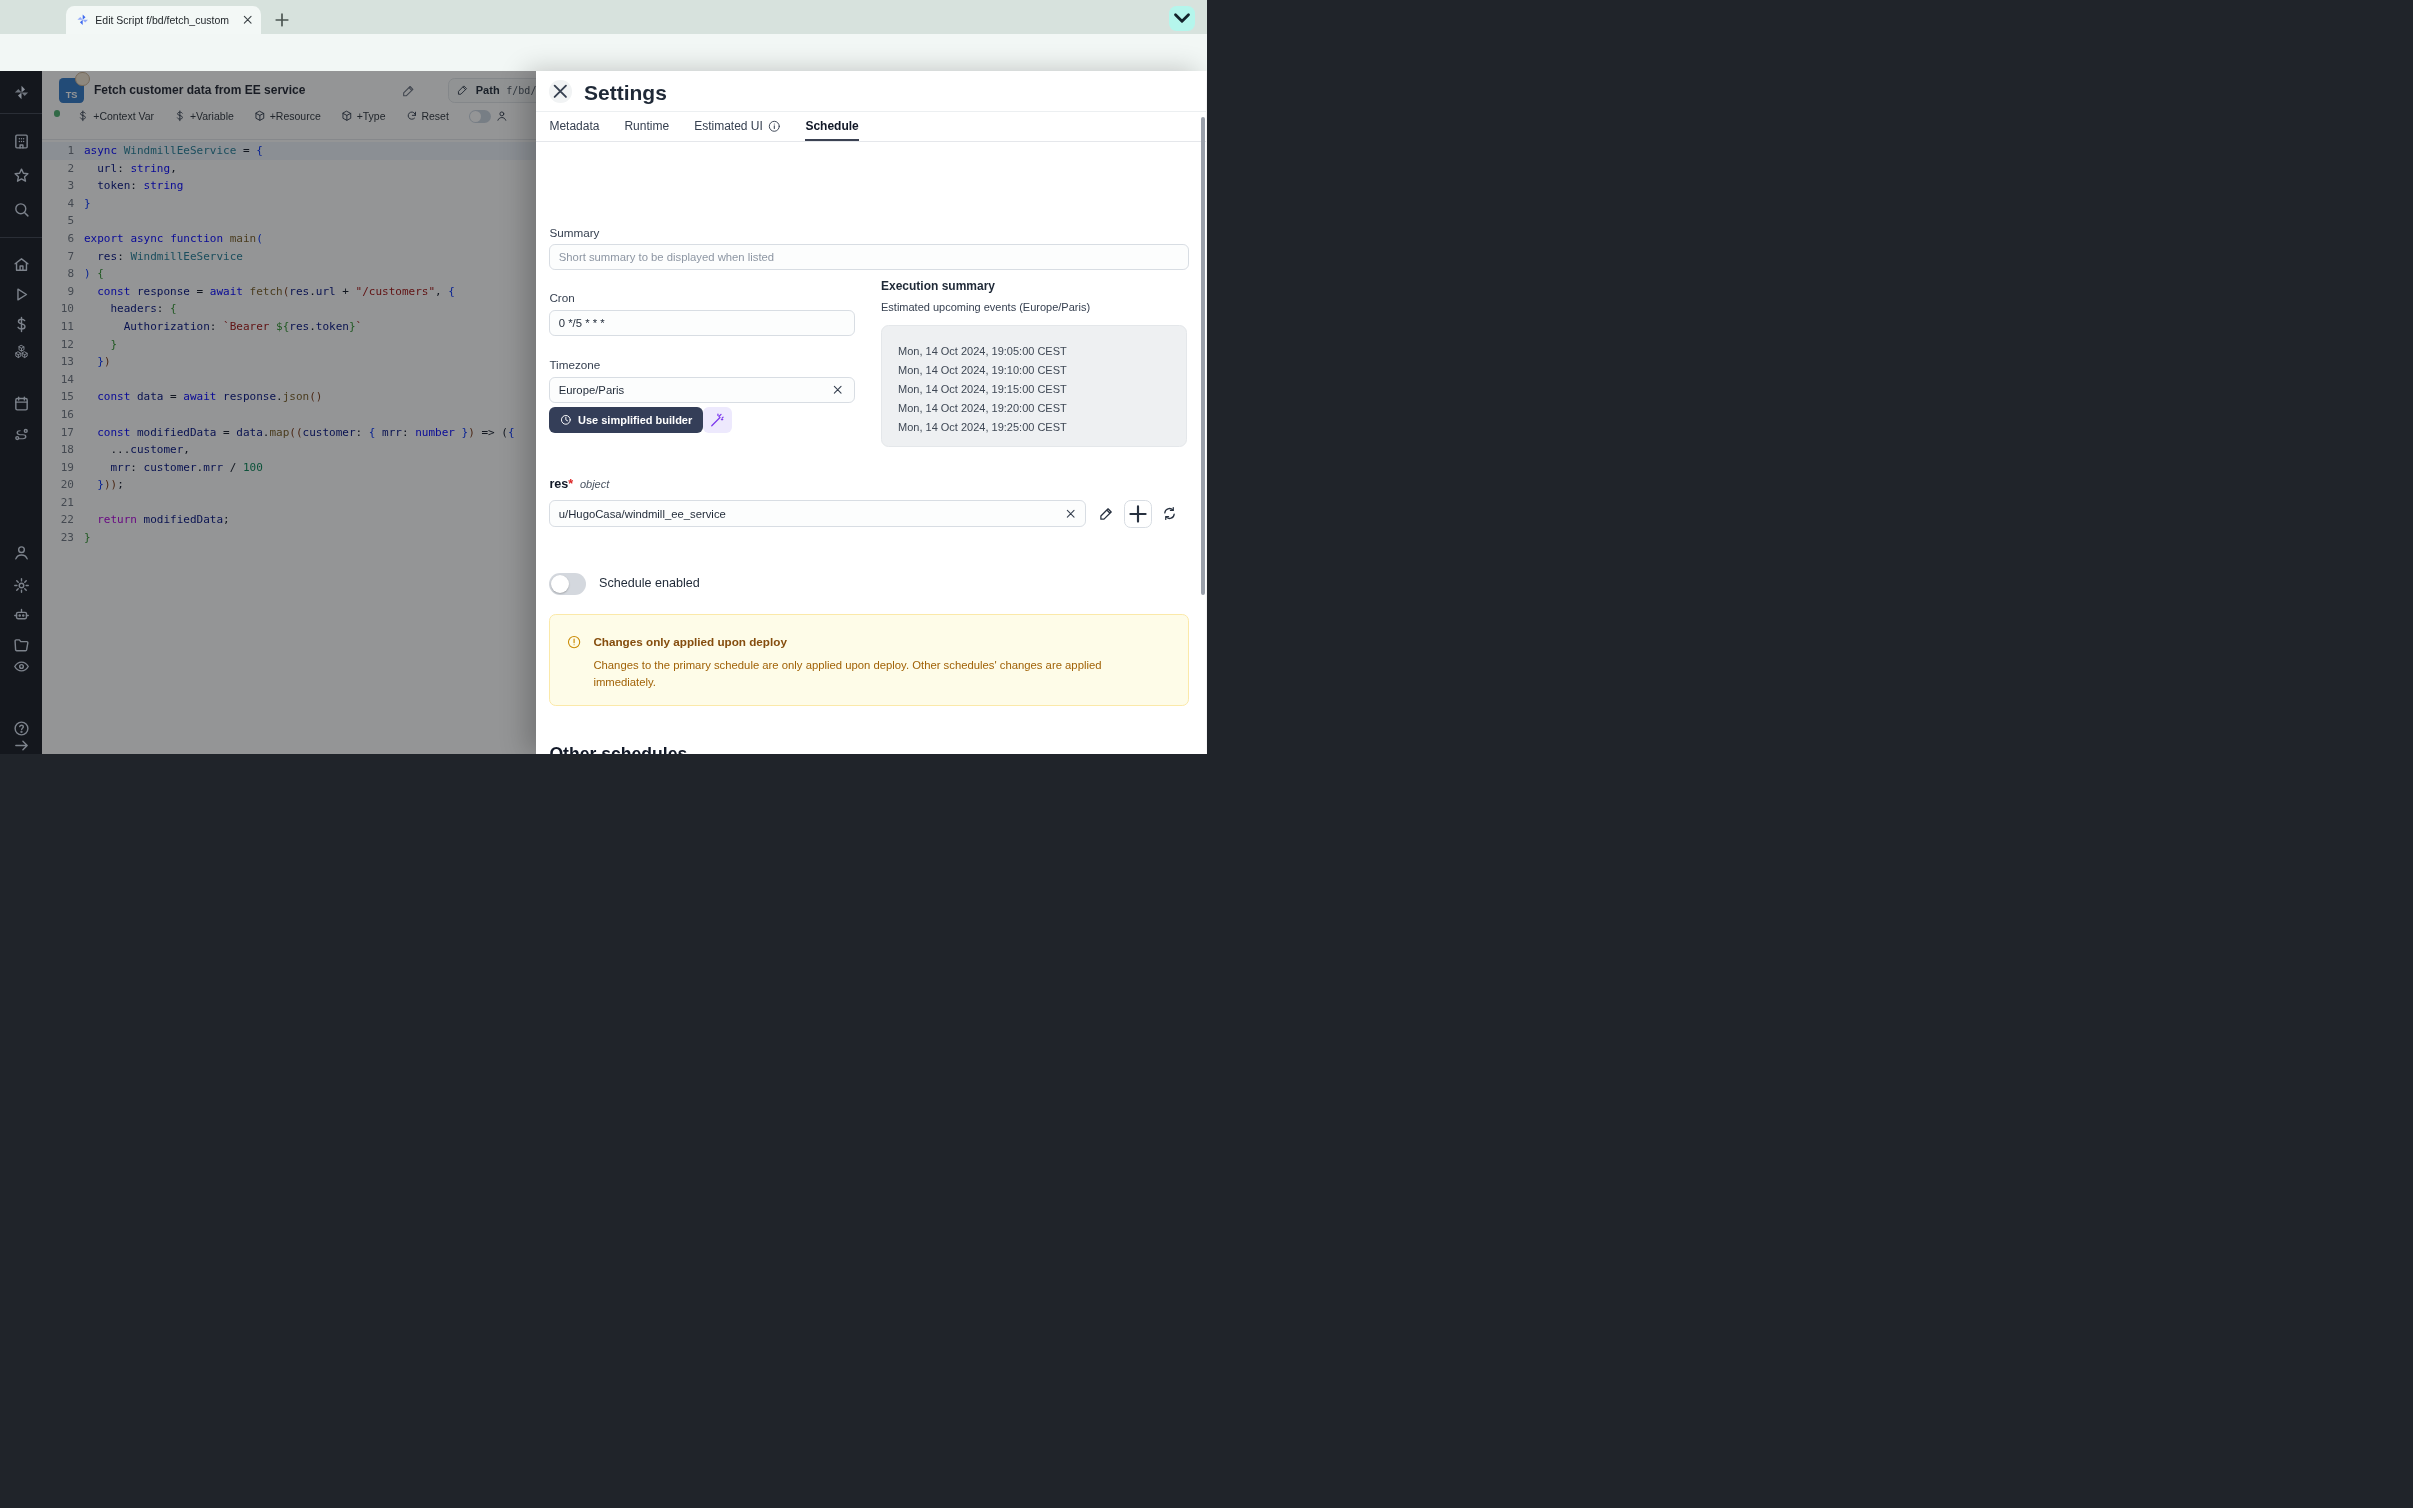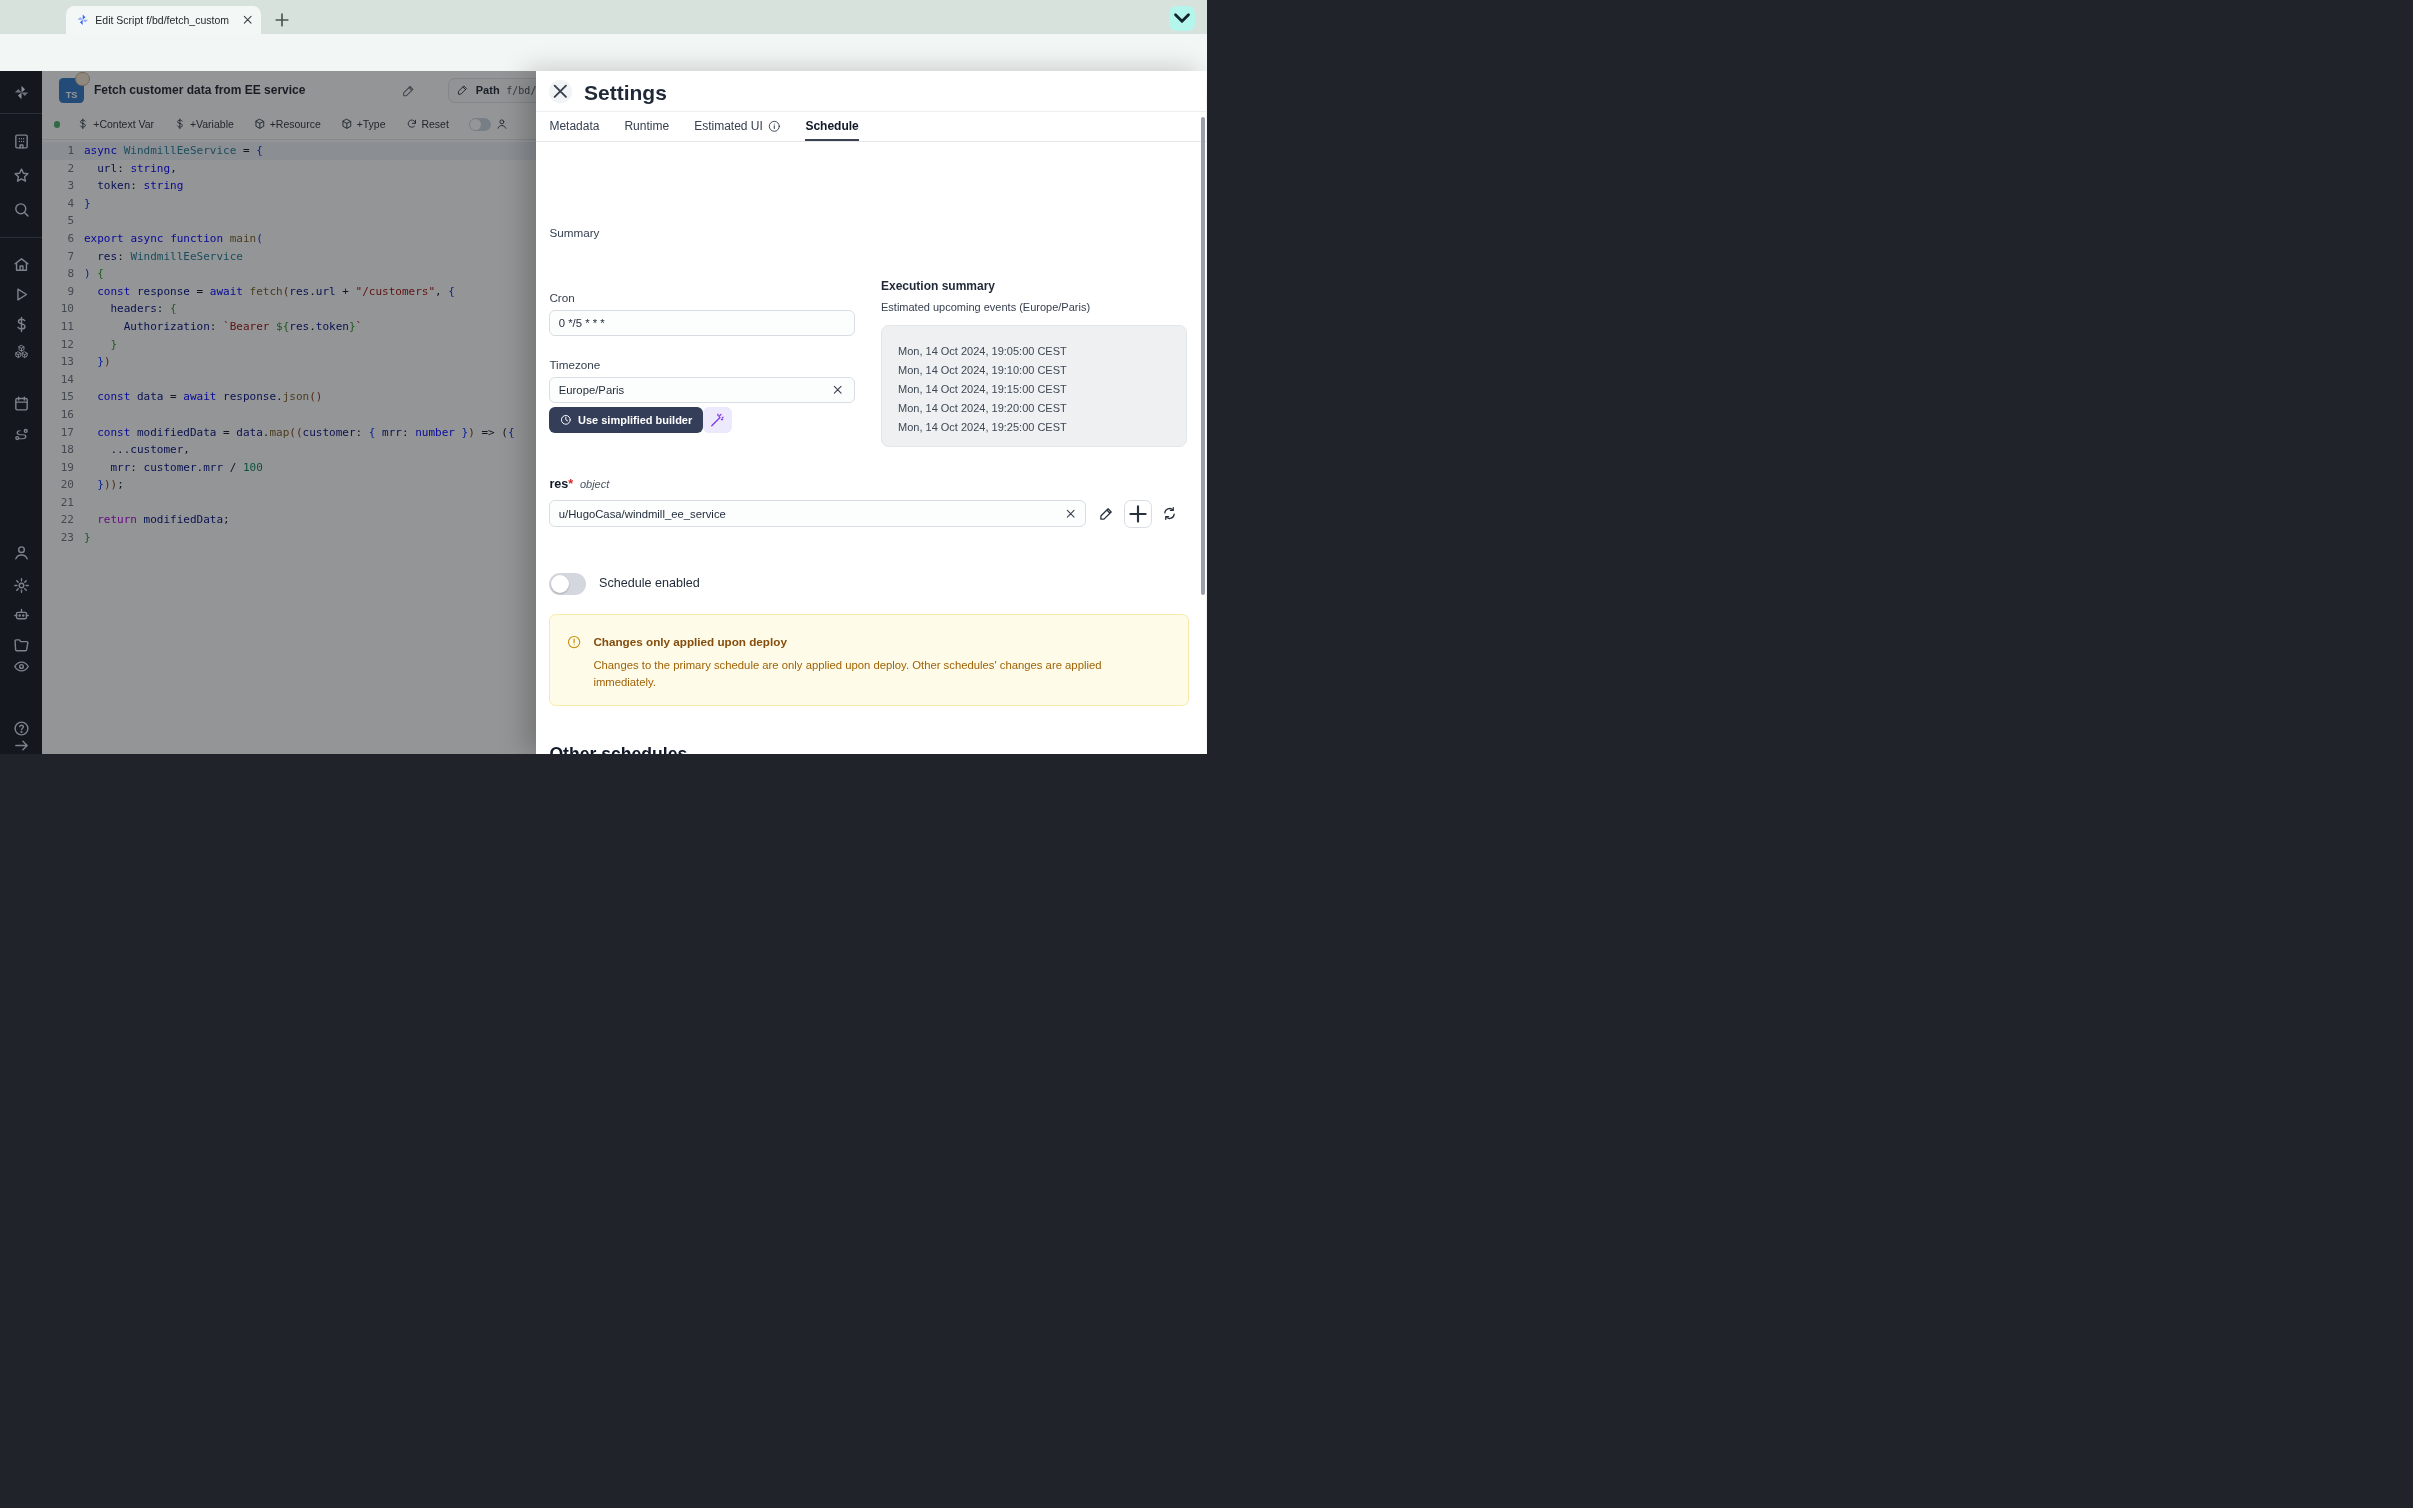--- a/index.html
+++ b/index.html
@@ -39,21 +39,21 @@
   .emoji-badge{position:absolute;left:33px;top:0.8px;width:12.6px;height:12.6px;border-radius:50%;background:#f4e7d4;border:0.8px solid #c9b193;}
   .script-title{position:absolute;left:52px;top:11.7px;font-size:12px;font-weight:bold;color:#1f2430;}
   .hdr-pencil{position:absolute;left:360px;top:12.6px;width:13.4px;height:13.4px;color:#6b7280;}
   .path-chip{position:absolute;left:406px;top:6.7px;width:193px;height:25px;border:0.8px solid #e2e6ea;background:#fafcfb;
        border-radius:6.7px;display:flex;align-items:center;padding:0 8.4px;box-sizing:border-box;gap:6.7px;}
   .path-chip .lbl{font-size:11px;font-weight:bold;color:#1f2937;}
   .path-chip .val{font-family:"DejaVu Sans Mono",monospace;font-size:10px;color:#4b5563;white-space:nowrap;}
   .path-chip .ic{width:11.7px;height:11.7px;color:#374151;flex:0 0 auto;}
   
   .ed-toolbar{position:absolute;left:0;top:39px;width:494px;height:28.5px;border-bottom:0.8px solid #e5e7eb;
-       display:flex;align-items:center;background:#fff;}
+       display:flex;align-items:flex-start;background:#fff;}
   .gdot{width:6.7px;height:6.7px;border-radius:50%;background:#4caf6e;margin:0 17px 0 11.7px;flex:0 0 auto;}
   .ed-item{display:flex;align-items:center;gap:4.2px;font-size:10.5px;color:#2f363e;margin-right:20px;white-space:nowrap;}
   .ed-item .ic{width:11.7px;height:11.7px;color:#374151;}
   .mini-toggle{width:22px;height:12.6px;border-radius:6.7px;background:#cbd5e1;position:relative;flex:0 0 auto;margin-right:5px;}
   .mini-toggle::after{content:"";position:absolute;left:0.8px;top:0.8px;width:11px;height:11px;border-radius:50%;background:#fff;}
   
   .code{position:absolute;left:0;top:71px;width:494px;font-family:"DejaVu Sans Mono",monospace;font-size:11px;line-height:17.6px;}
   .cl{display:flex;height:17.6px;white-space:pre;}
   .cl.cur{background:#eef4fb;}
   .ln{width:32px;text-align:right;color:#6e7681;flex:0 0 auto;padding-right:10px;}
@@ -471,20 +471,21 @@
               </svg>
             </span>
           </div>
           <div class="dtab active">
             <span>Schedule</span>
           </div>
         </div>
 
       <div class="dbody">
         <div class="flabel" style="left:13.4px;top:84px">Summary</div>
+        <input class="inp" style="left: 13.4px; top: 102px; width: 640px;" placeholder="Short summary to be displayed when listed">
 
         <div class="flabel" style="left:13.4px;top:149px">Cron</div>
         <input class="inp" style="left: 13.4px; top: 168px; width: 306px;" value="0 */5 * * *">
 
         <div class="flabel" style="left:13.4px;top:216px">Timezone</div>
         <input class="inp" style="left: 13.4px; top: 235px; width: 306px;" value="Europe/Paris">
         <span class="clear-x" style="left:295px;top:241px">
             <svg viewBox="0 0 24 24" width="100%" height="100%" fill="none" stroke="currentColor" stroke-width="2" stroke-linecap="round" stroke-linejoin="round">
               <path d="M6 6 18 18M18 6 6 18"></path>
             </svg>

